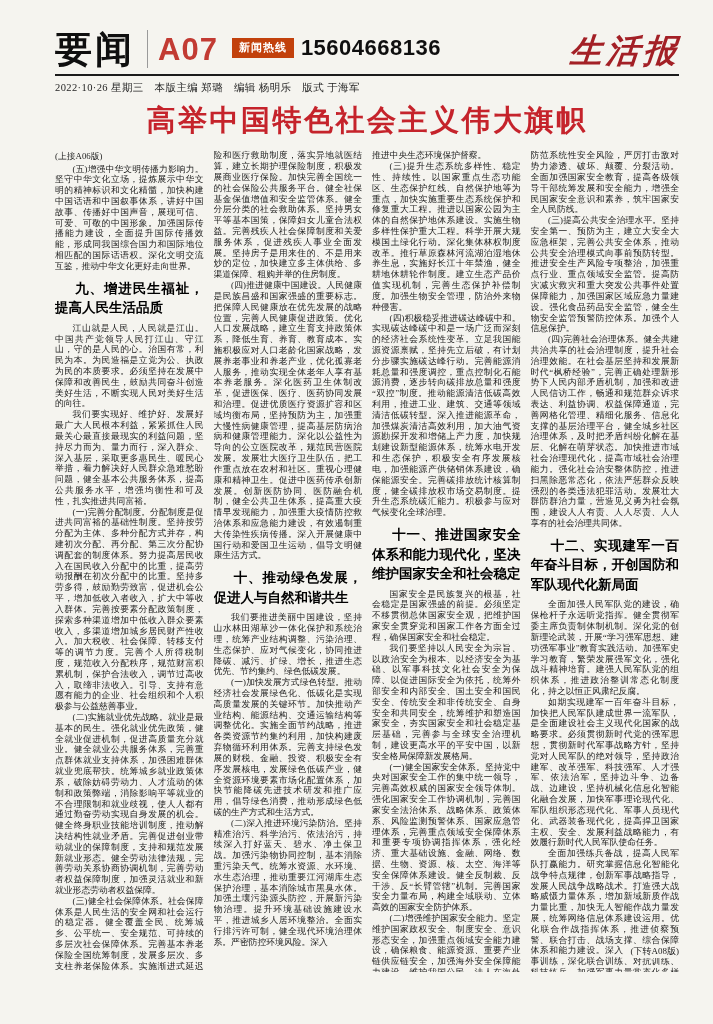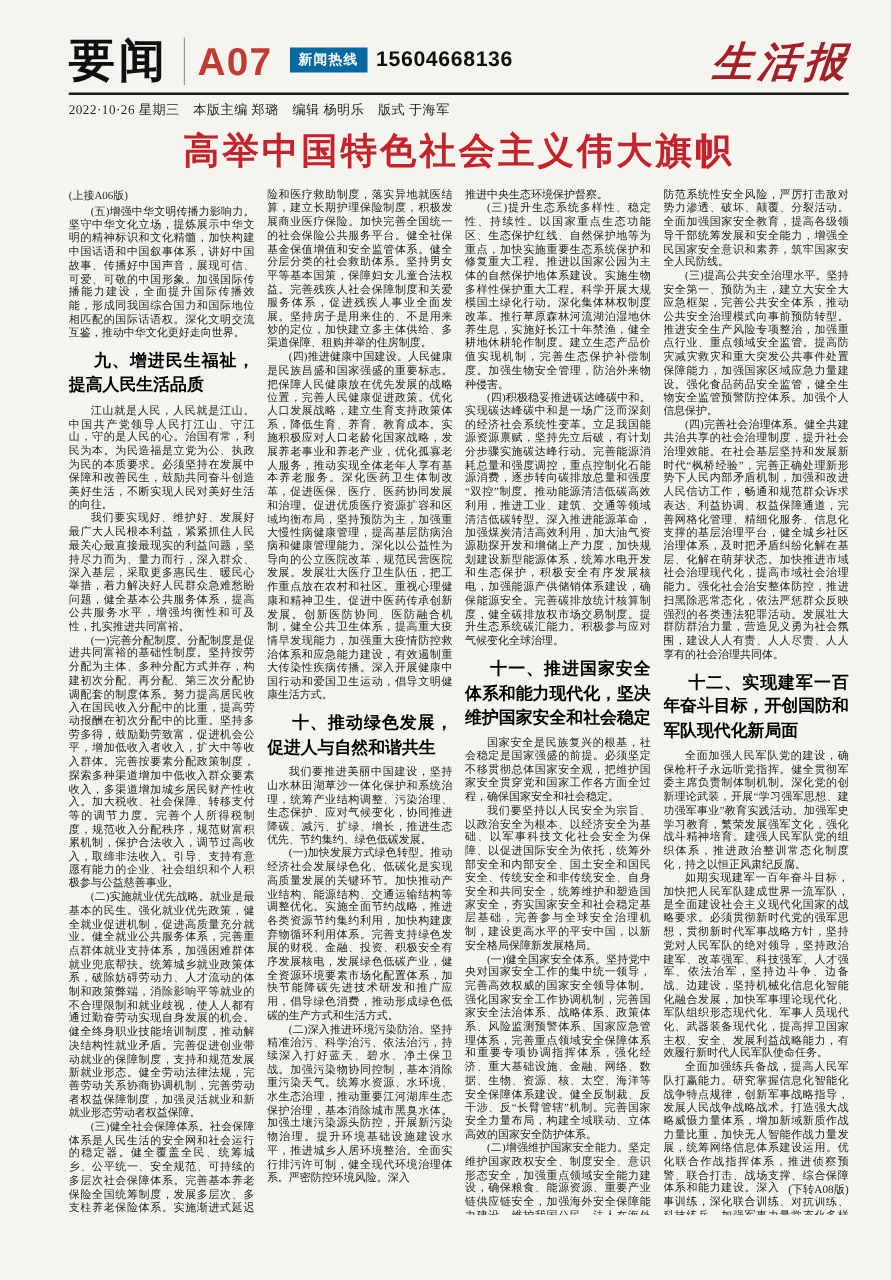--- a/index.html
+++ b/index.html
@@ -10,23 +10,23 @@
     font-family:"Liberation Serif","DejaVu Serif",serif;color:#1c1c1c;
   }
   
   .masthead{display:flex;align-items:flex-end;justify-content:space-between;}
   .mh-left{display:flex;align-items:center;}
   .section-label{font-size:37px;font-weight:700;letter-spacing:3px;color:#0f0f0f;line-height:1;}
   .mh-divider{width:1px;height:38px;background:#9a9a9a;margin:0 10px 0 12px;}
   .page-no{font-size:31px;font-weight:800;color:#c23b33;line-height:1;
     font-family:"Liberation Sans","DejaVu Sans",sans-serif;letter-spacing:1px;}
   .hotline{display:flex;align-items:center;gap:7px;margin-left:14px;margin-bottom:3px;}
-  .hotline-badge{background:#0369a1;color:#fff;font-size:11px;font-weight:700;
+  .hotline-badge{background:#c2410c;color:#fff;font-size:11px;font-weight:700;
     padding:2.5px 7px;font-family:"Liberation Sans",sans-serif;letter-spacing:1px;text-align:center;}
-  .hotline-num{font-size:17px;font-weight:800;color:#0f0f0f;
+  .hotline-num{font-size:22px;font-weight:800;color:#0f0f0f;
     font-family:"Liberation Sans","DejaVu Sans",sans-serif;letter-spacing:0.5px;}
   .paper-logo{font-size:33px;font-weight:700;color:#a32026;font-style:italic;
     letter-spacing:4px;line-height:1;transform:skewX(-5deg);transform-origin:bottom right;}
   .masthead-rule{height:2px;background:#1b1b1b;margin-top:6px;}
   .dateline{font-size:10.5px;color:#1f1f1f;margin-top:5px;letter-spacing:0.4px;}
   
   .headline{text-align:center;margin-top:9px;color:#c5232b;
     font-family:"DejaVu Sans","Liberation Sans",sans-serif;font-weight:900;}
   .headline .l1{font-size:29px;letter-spacing:2.5px;line-height:1.15;}
   .headline .l2{font-size:30px;letter-spacing:1px;line-height:1.15;margin-top:3px;}

